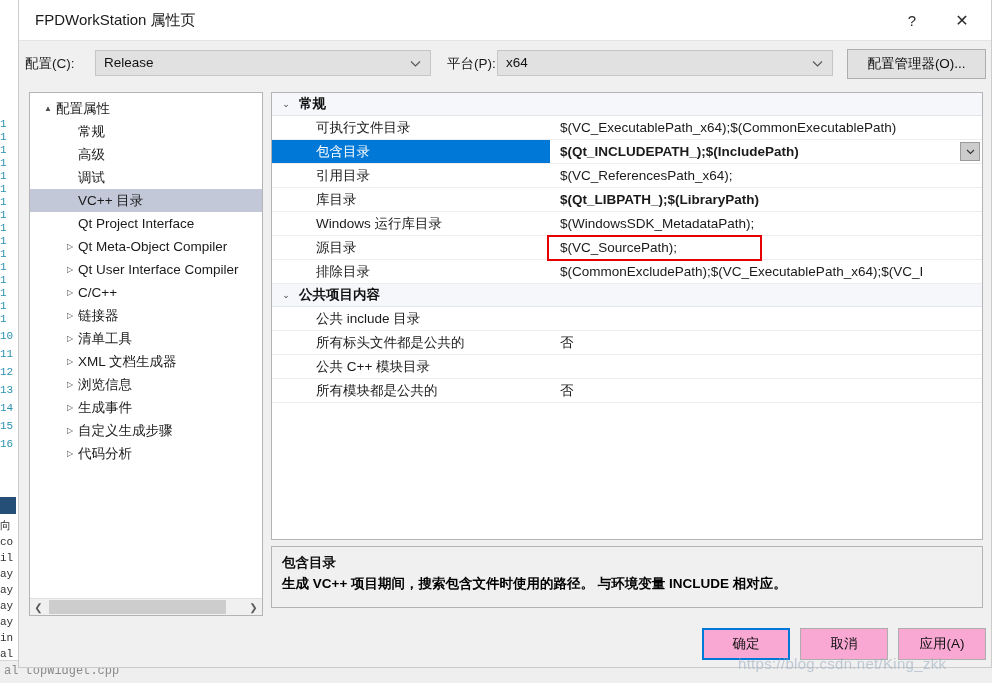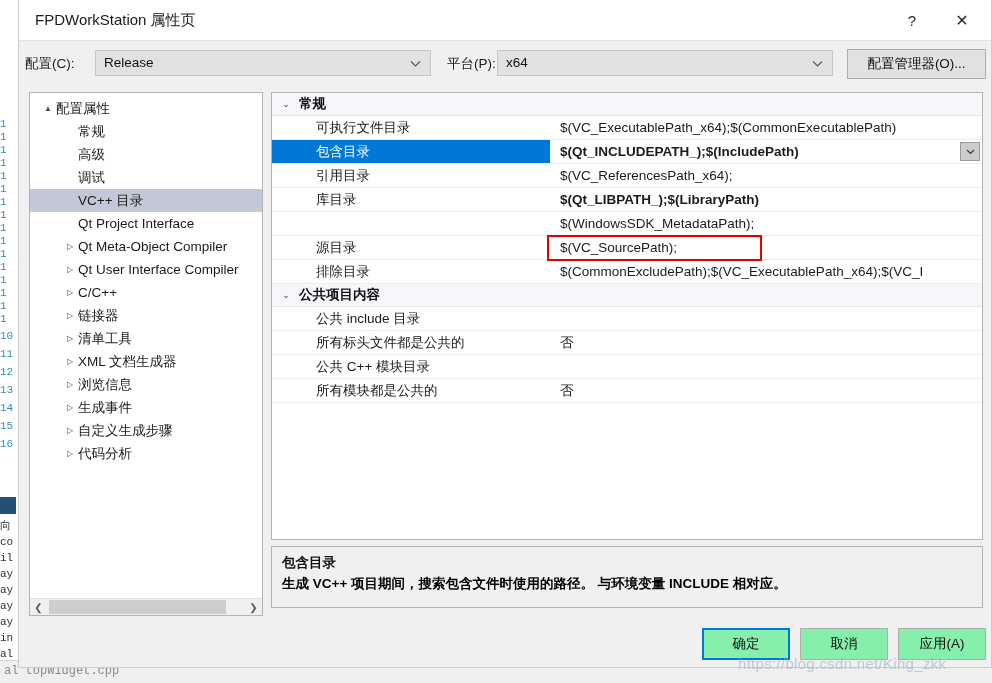--- a/index.html
+++ b/index.html
@@ -257,21 +257,21 @@
     margin-bottom: 3px; white-space: nowrap;
   }
   #desc-body {
     font-size: 13.5px; color: #000000; white-space: nowrap; font-weight: bold;
   }
 
   
   .dlg-btn {
     position: absolute; top: 628px;
     width: 88px; height: 32px;
-    background: #86efac;
+    background: #f9a8d4;
     border: 1px solid #adadad;
     box-sizing: border-box;
     display: flex; align-items: center; justify-content: center;
     font-size: 13.5px; color: #101010;
     cursor: default;
   }
   .dlg-btn.default { border: 2px solid #0078d7; }
   #btn-ok     { left: 683px; }
   #btn-cancel { left: 781px; }
   #btn-apply  { left: 879px; }
@@ -404,20 +404,21 @@
         </div>
         <div class="grid-row">
           <div class="rname">引用目录</div>
           <div class="rval">$(VC_ReferencesPath_x64);</div>
         </div>
         <div class="grid-row">
           <div class="rname">库目录</div>
           <div class="rval bold">$(Qt_LIBPATH_);$(LibraryPath)</div>
         </div>
         <div class="grid-row">
+          <div class="rname">Windows 运行库目录</div>
           <div class="rval">$(WindowsSDK_MetadataPath);</div>
         </div>
         <div class="grid-row">
           <div class="rname">源目录</div>
           <div class="rval">$(VC_SourcePath);</div>
         </div>
         <div class="grid-row">
           <div class="rname">排除目录</div>
           <div class="rval">$(CommonExcludePath);$(VC_ExecutablePath_x64);$(VC_I</div>
         </div>

